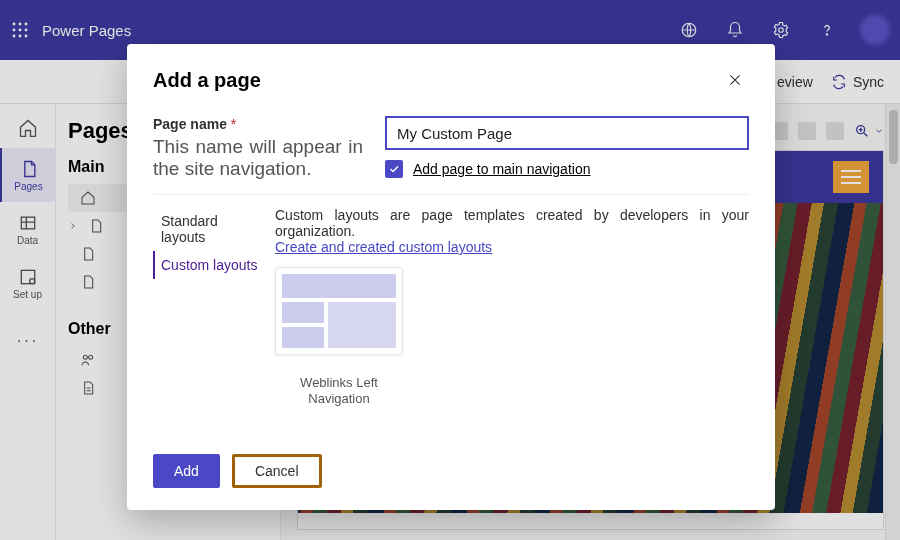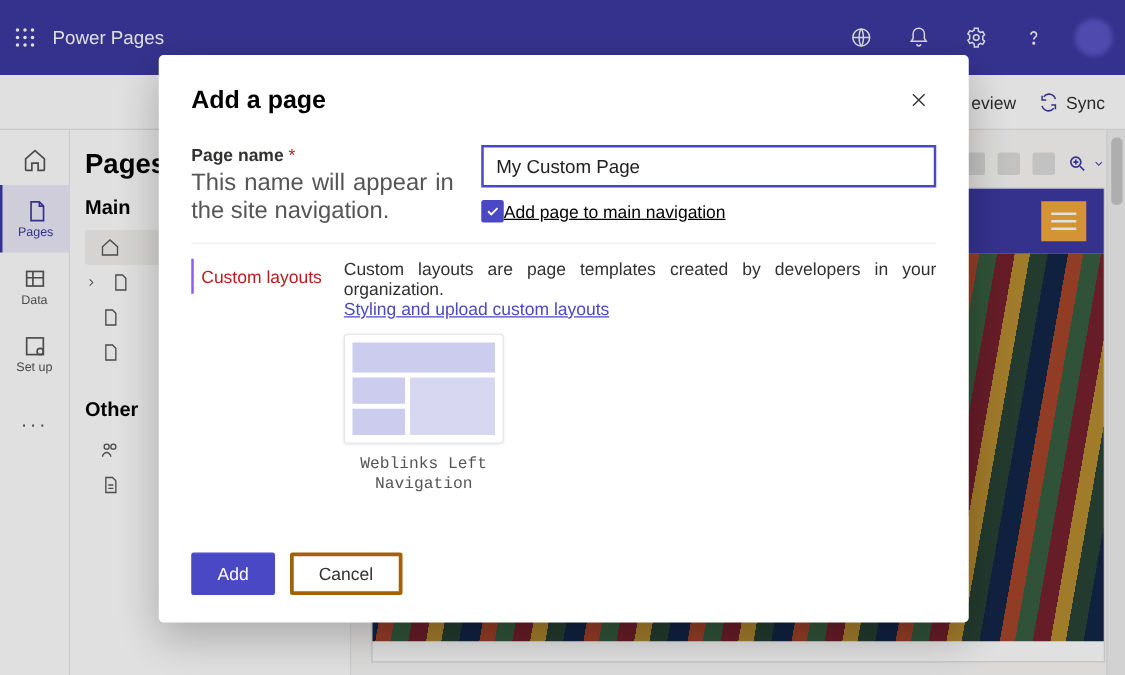--- a/index.html
+++ b/index.html
@@ -135,46 +135,46 @@
   .field-input-col { flex: 1; text-decoration: underline; }
   .text-input {
     width: 100%;
     height: 34px;
     border: 2px solid #4a48c4;
     padding: 0 10px;
     font-size: 15px;
     color: #222;
     outline: none;
   }
-  .chk-row { display:flex; align-items:center; margin-top: 10px; font-size: 14px;}
+  .chk-row { display:flex; align-items:center; gap: 10px; margin-top: 10px; font-size: 14px;}
   .chk { width: 18px; height: 18px; background: #4a48c4; border-radius: 2px; display:flex; align-items:center; justify-content:center; cursor:pointer;}
   .chk svg { stroke:#fff; }
 
   .divider { height:1px; background:#eee; margin: 14px 0 12px; }
 
   .layout-row { display:flex; gap: 10px; }
   .layout-tabs { width: 112px; display:flex; flex-direction:column; }
   .layout-tab { font-size: 14px; padding: 6px 4px 6px 8px; cursor:pointer; color:#323130;}
-  .layout-tab.active { color: #b91c1c; border-left: 2px solid #8b5cf6; padding-left:6px;}
+  .layout-tab.active { color: #4c1d95; border-left: 2px solid #4c1d95; padding-left:6px;}
   .layout-desc { flex:1; font-size: 14px; color:#323130; }
   .layout-desc p { text-align: justify; }
   .layout-desc a { color: #4a48c4; text-decoration: underline; cursor:pointer; }
   .layout-cards { display:flex; gap: 14px; margin-top: 12px;}
   .layout-card { width: 128px; text-align:center; cursor:pointer;}
   .layout-thumb {
     width: 128px; height: 88px; border: 1px solid #e6e6e6; border-radius: 3px;
     background: #fff; padding: 6px; display:flex; flex-direction:column; gap:4px;
     box-shadow: 0 1px 3px rgba(0,0,0,0.08);
   }
   .thumb-hero { height: 24px; background: #ccccee; }
   .thumb-row { flex:1; display:flex; gap:4px; }
   .thumb-side { width: 42px; display:flex; flex-direction:column; gap:4px;}
   .thumb-side div { flex:1; background:#ccccee;}
   .thumb-main { flex:1; background:#d7d7f2;}
-  .layout-card .cap { font-size: 13px; color:#555; margin-top: 8px; line-height:1.25;font-family:Liberation Mono, monospace;}
+  .layout-card .cap { font-size: 13px; color:#555; margin-top: 20px; line-height:1.25;}
 
   .dialog-footer { display:flex; justify-content:flex-start; gap: 12px; margin-top: 46px;}
   .btn { height: 34px; padding: 0 20px; font-size: 14px; border-radius: 2px; cursor:pointer; display:flex; align-items:center;}
   .btn-primary { background: #4a48c4; color:#fff; border: 1px solid #4a48c4;}
   .btn-secondary { background: #fff; color:#323130; border: 3px solid #a16207;}
 </style>
 </head>
 <body>
 
 <div class="appbar">
@@ -366,25 +366,26 @@
         </div>
         <span>Add page to main navigation</span>
       </div>
     </div>
   </div>
 
   <div class="divider"></div>
 
   <div class="layout-row">
     <div class="layout-tabs">
+      <div class="layout-tab">Standard layouts</div>
       <div class="layout-tab active">Custom layouts</div>
     </div>
     <div class="layout-desc">
       <p>Custom layouts are page templates created by developers in your organization.</p>
-      <a>Styling and upload custom layouts</a>
+      <a>Create and created custom layouts</a>
       <div class="layout-cards">
         <div class="layout-card">
           <div class="layout-thumb">
             <div class="thumb-hero"></div>
             <div class="thumb-row">
               <div class="thumb-side">
                   <div></div>
                   <div></div>
                 </div>
               <div class="thumb-main"></div>

